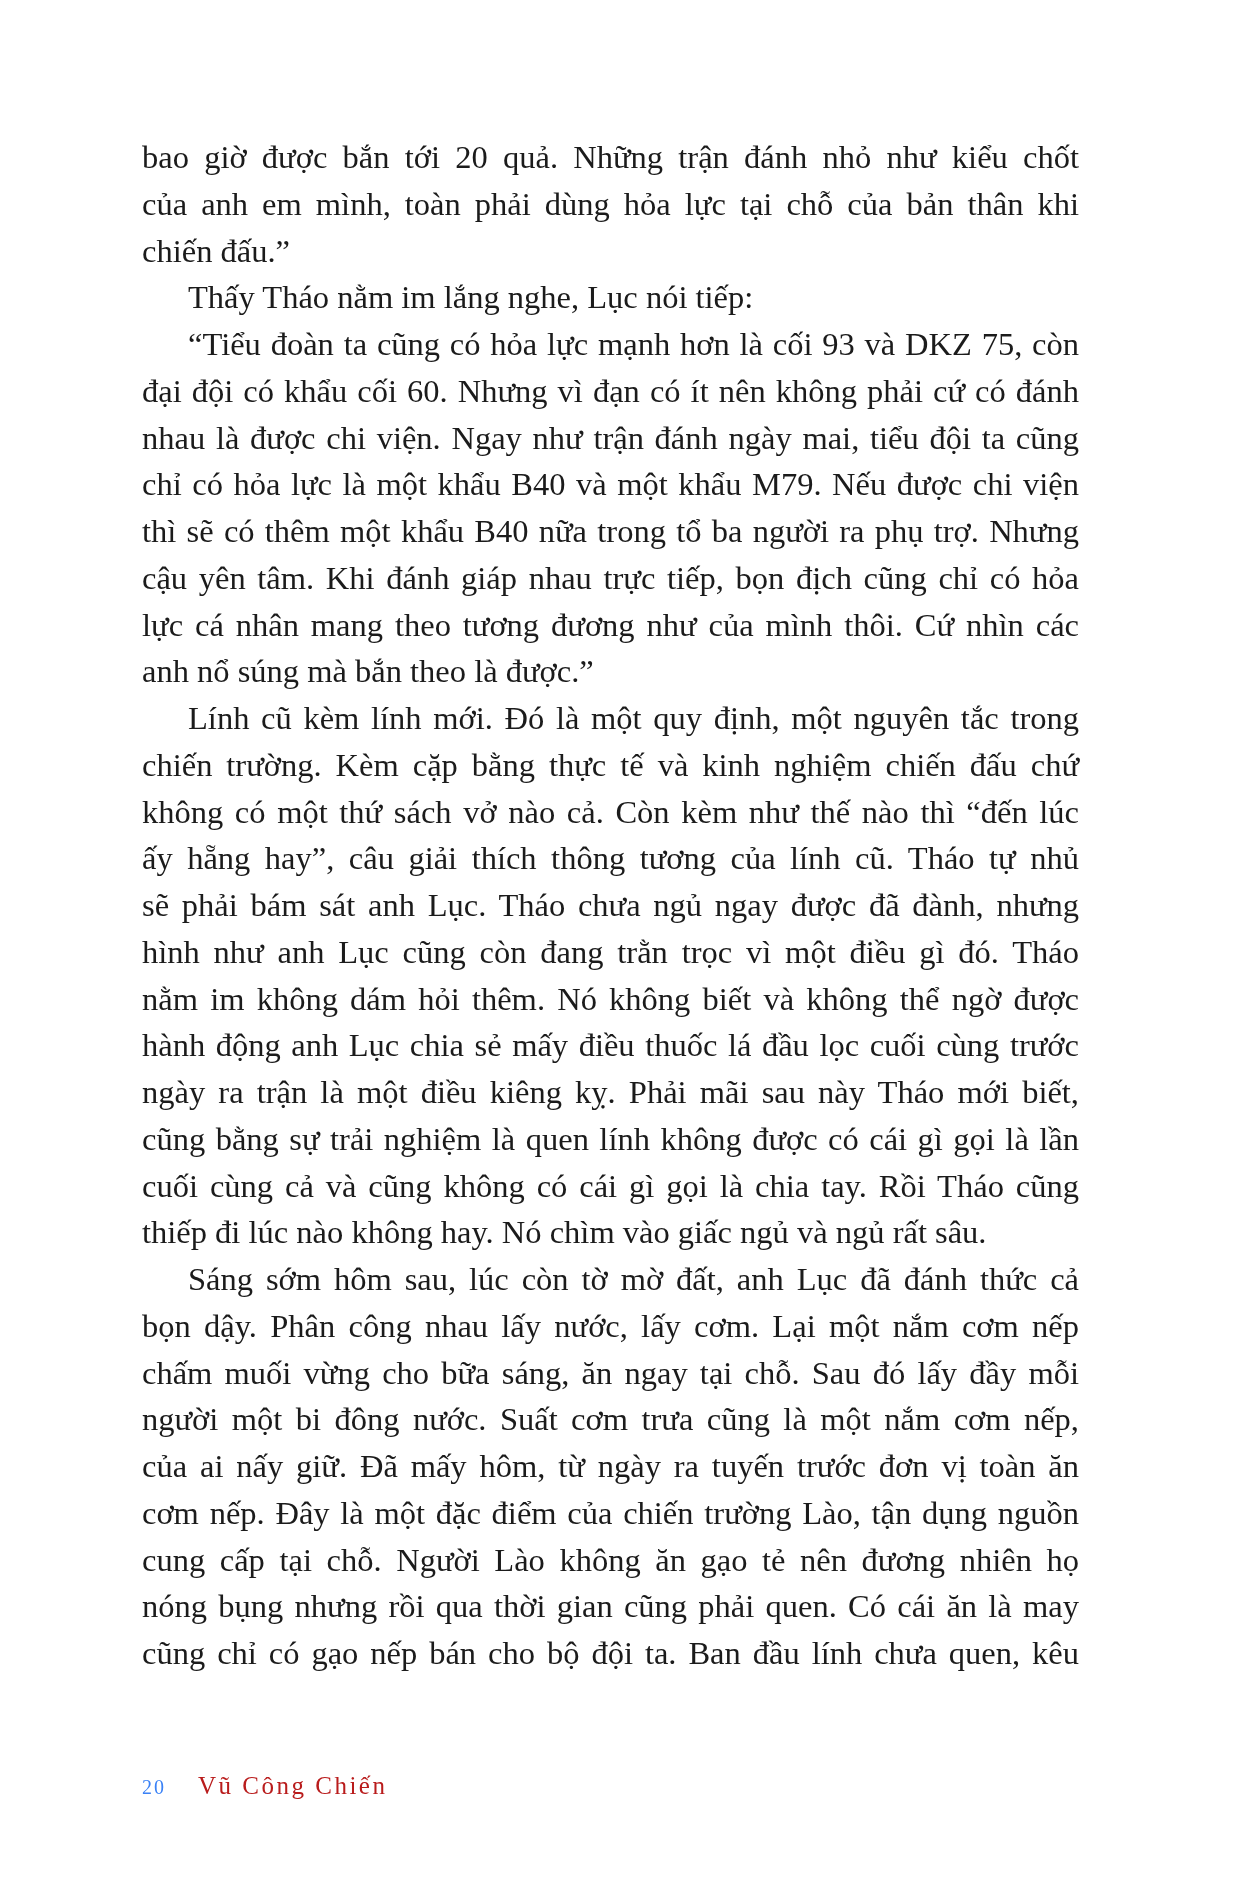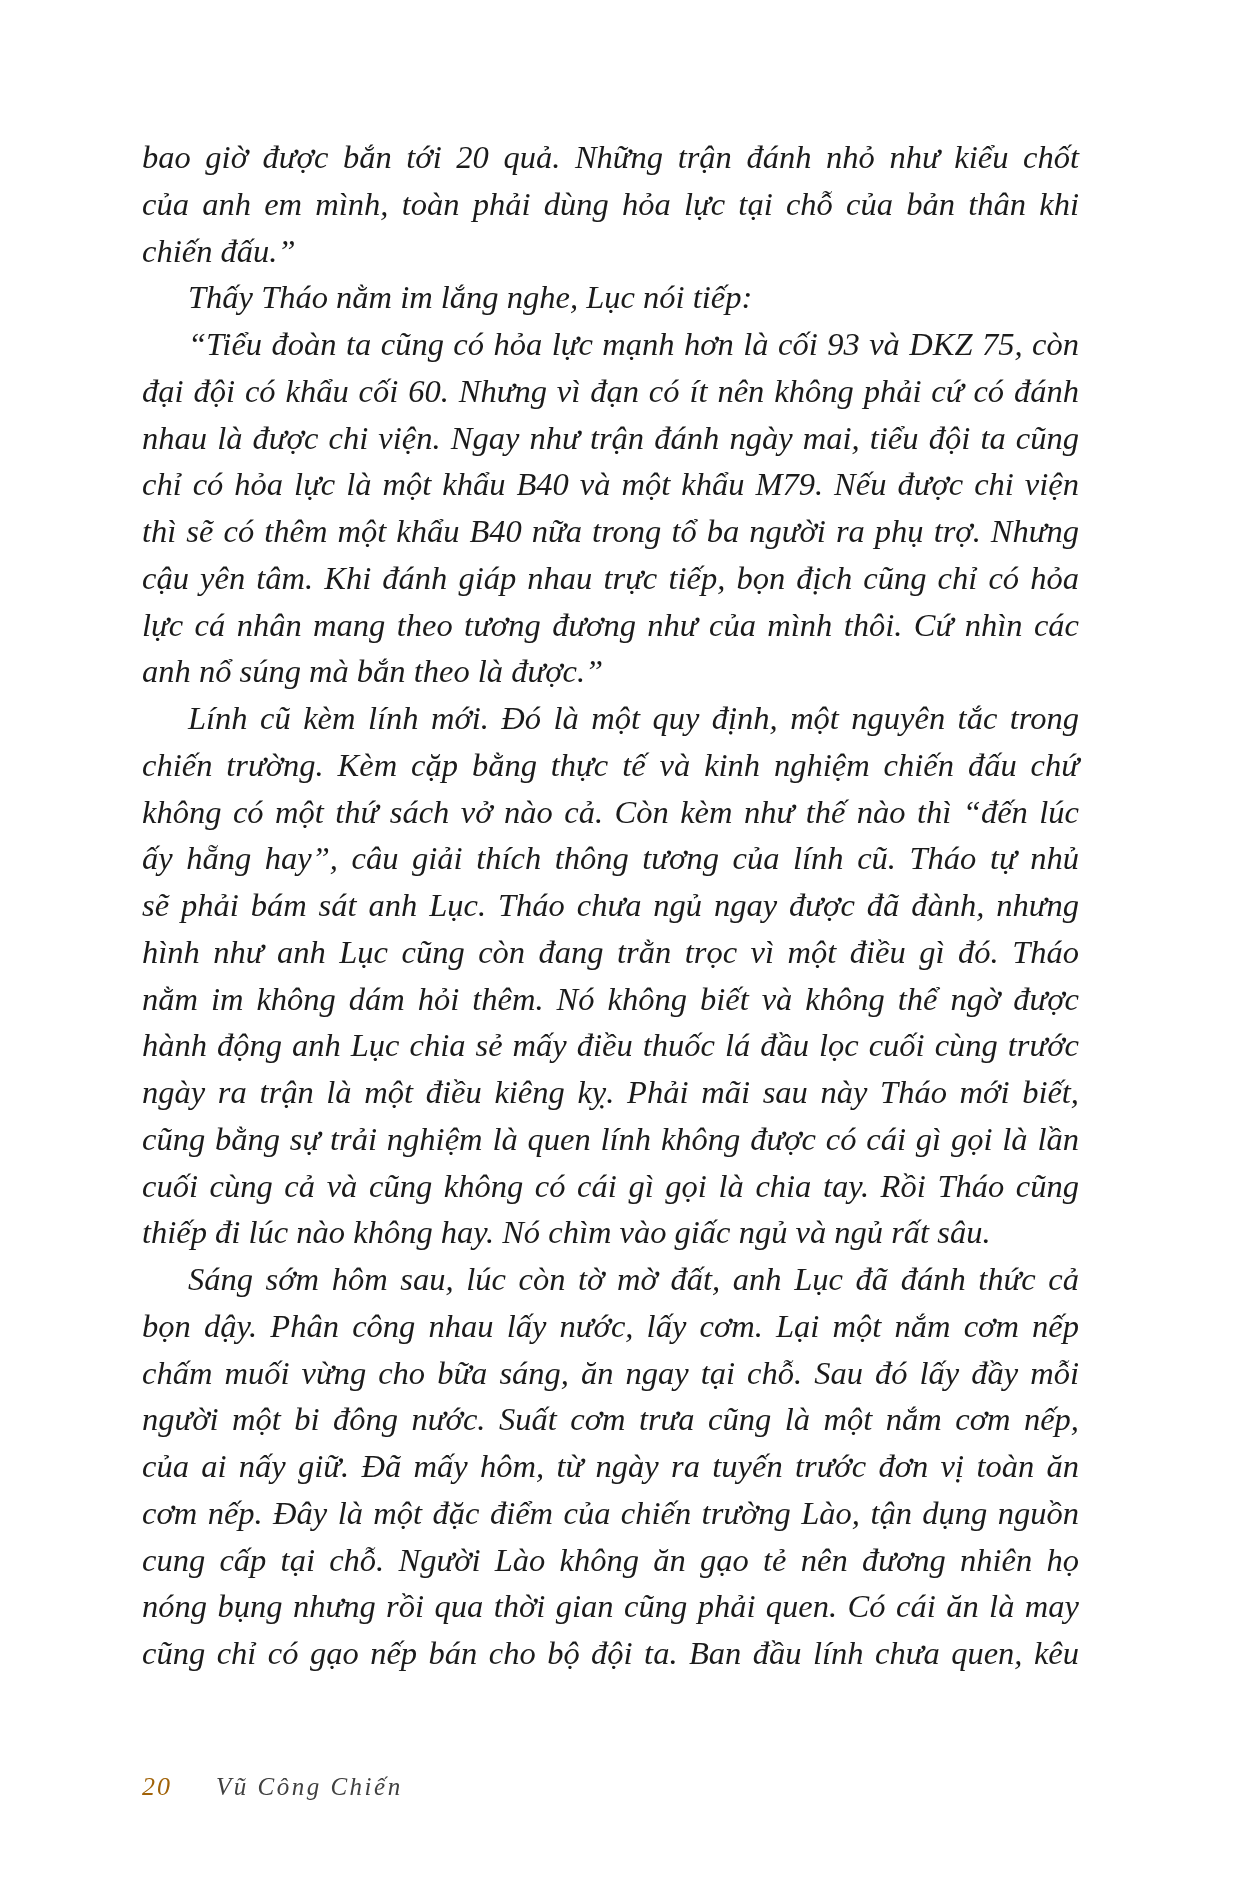--- a/index.html
+++ b/index.html
@@ -12,21 +12,20 @@
     height: 1890px;
     background: #ffffff;
     position: relative;
     font-family: "Liberation Serif", "DejaVu Serif", serif;
     overflow: hidden;
   }
   .page {
     position: absolute;
     inset: 0;
     background: #ffffff;
-    font-style: italic;
   }
   .text-block {
     position: absolute;
     left: 142px;
     top: 134px;
     width: 937px;
     color: #1b1b1b;
     font-size: 32.5px;
     line-height: 46.75px;
   }
@@ -48,29 +47,29 @@
   }
   .footer {
     position: absolute;
     left: 142px;
     top: 1772px;
     display: flex;
     align-items: baseline;
     color: #3b3b3b;
   }
   .footer .page-num {
-    font-size: 26px;
+    font-size: 20px;
     letter-spacing: 2px;
-    color: #a16207;
-    margin-right: 44px;
+    color: #3b82f6;
+    margin-right: 32px;
   }
   .footer .running-title {
     font-size: 25px;
     letter-spacing: 2.5px;
-    color: #404040;
+    color: #b91c1c;
   }
 </style>
 </head>
 <body>
 
 <div class="page">
 
   <div class="text-block">
 
   <div class="para">

